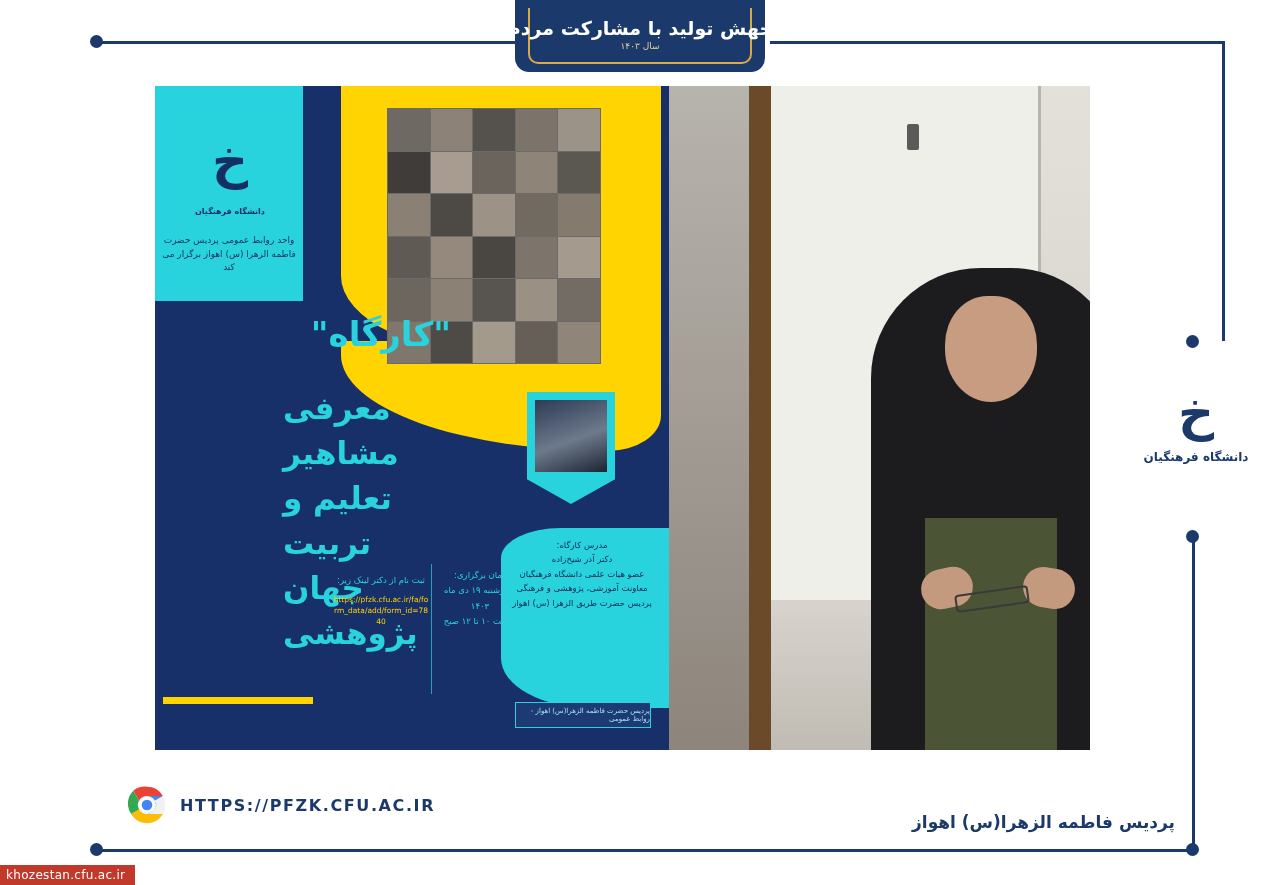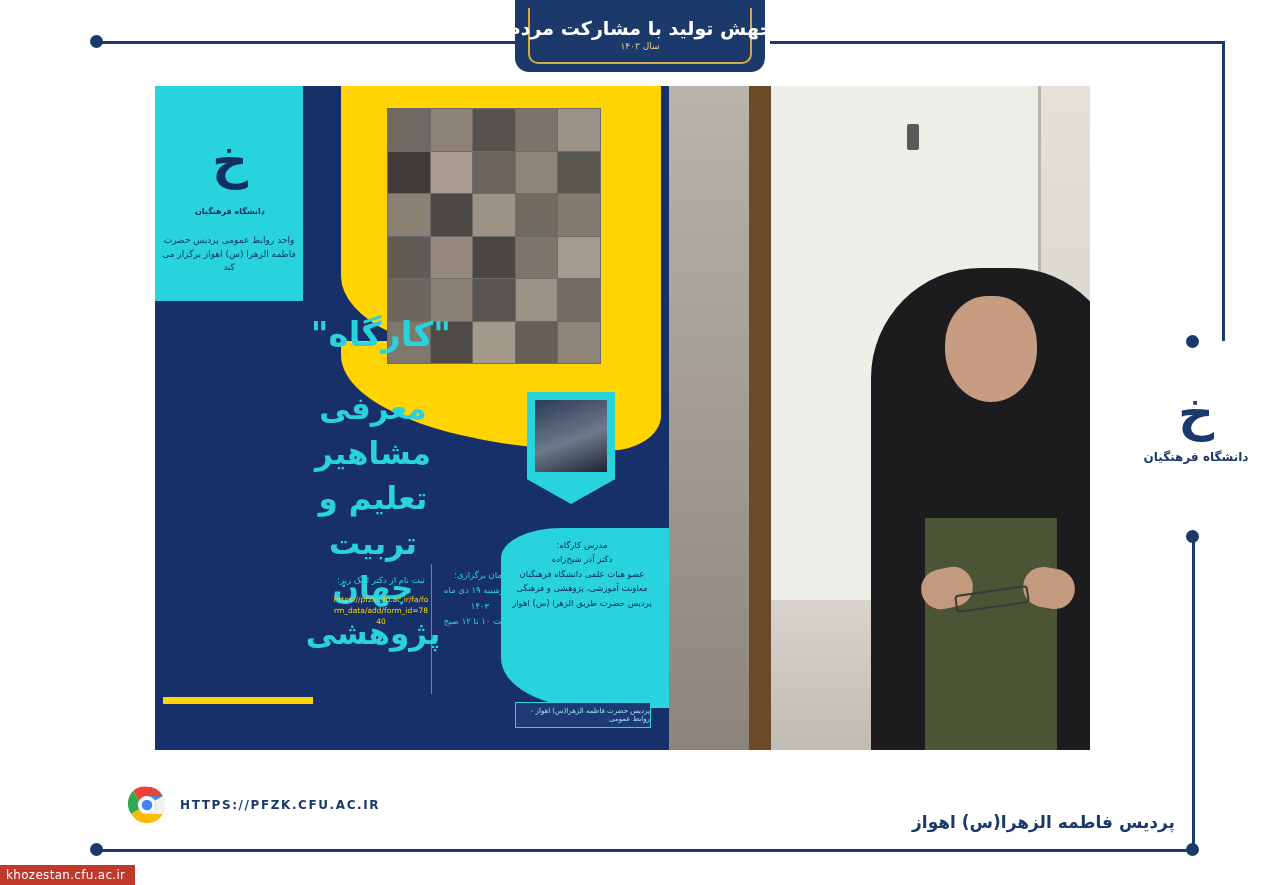--- a/index.html
+++ b/index.html
@@ -156,21 +156,21 @@
     right: 218px; top: 228px;
     color: #29d3de;
     font-size: 34px;
     font-weight: bold;
     direction: rtl;
   }
   .poster-title {
     position: absolute;
     right: 206px; top: 300px;
     width: 180px;
-    text-align: center;
+    text-align: left;
     color: #29d3de;
     font-size: 31px;
     font-weight: bold;
     line-height: 1.45;
     direction: rtl;
   }
   .poster-underline {
     position: absolute;
     left: 8px; bottom: 46px;
     width: 150px; height: 7px;
@@ -342,21 +342,21 @@
 
   
   .url-row {
     position: absolute;
     left: 128px; top: 786px;
     display: flex; align-items: center; gap: 14px;
   }
   .chrome-icon { width: 38px; height: 38px; }
   .url-text {
     color: #1b3a6b;
-    font-size: 12px;
+    font-size: 16px;
     font-weight: bold;
     letter-spacing: 1.6px;
   }
 
   
   .caption {
     position: absolute;
     right: 105px; top: 806px;
     text-align: center;
     color: #1b3a6b;

